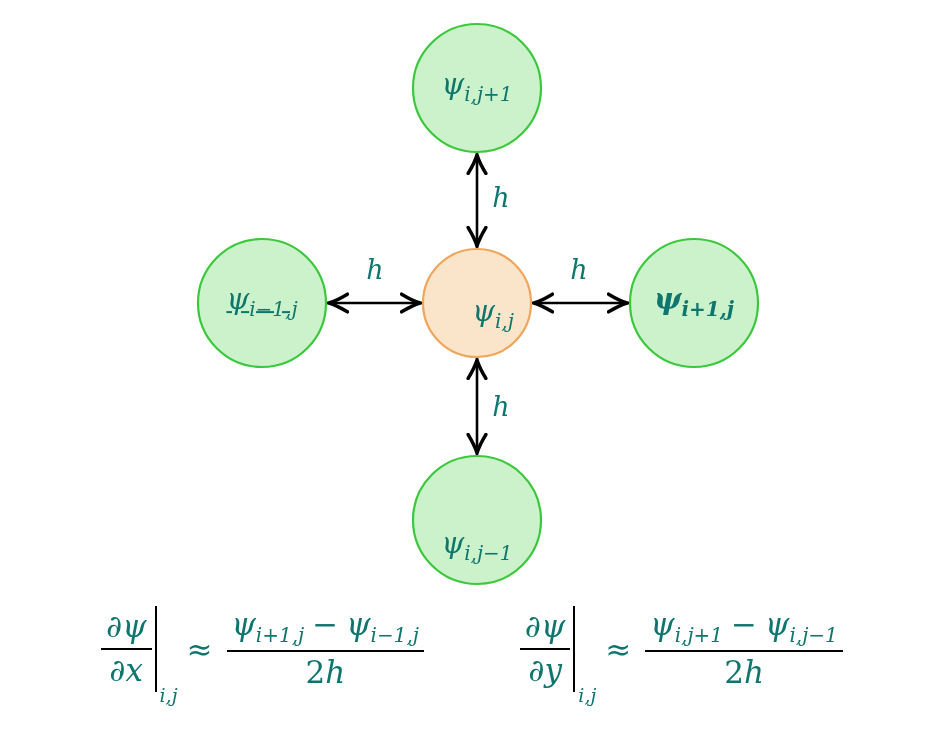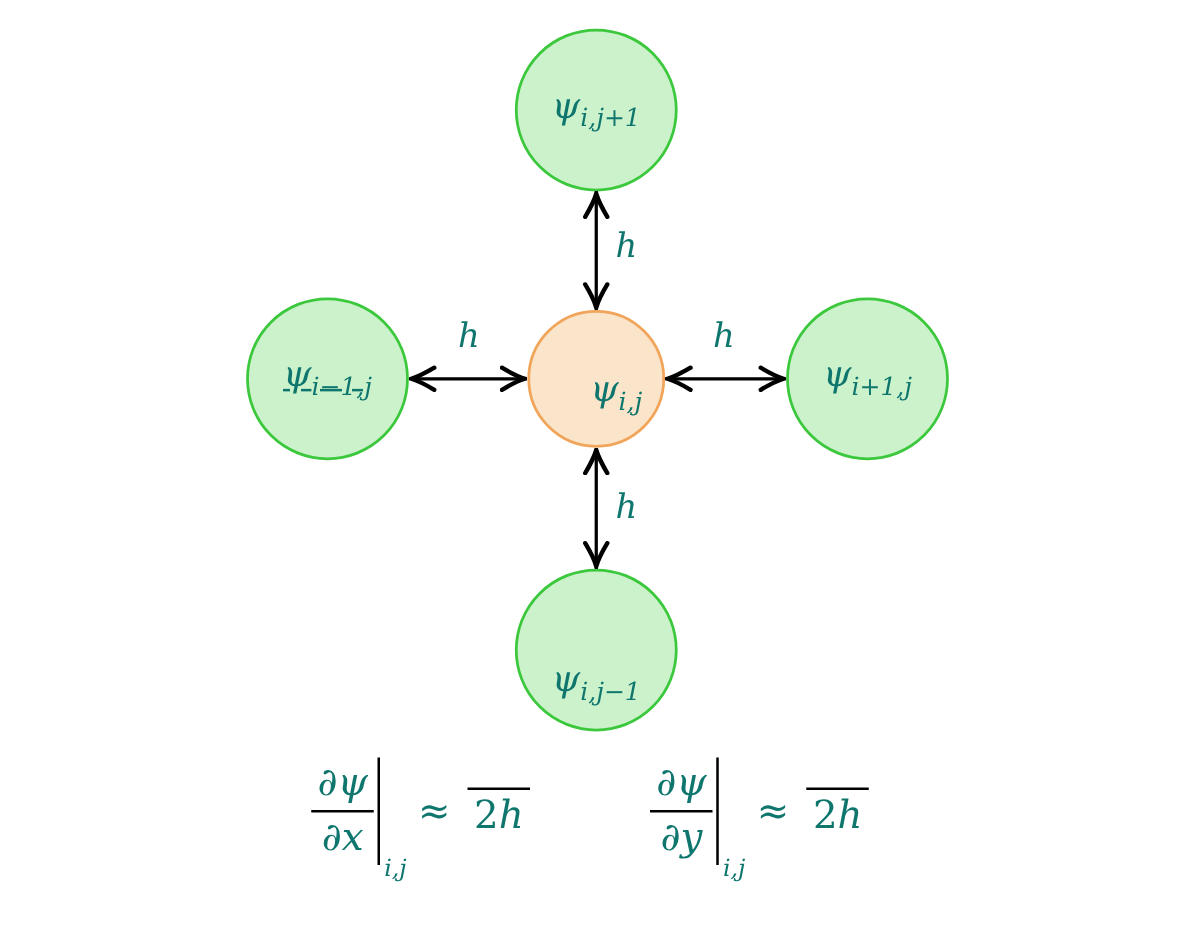--- a/index.html
+++ b/index.html
@@ -112,21 +112,21 @@
 
   <div class="overlay-label node-label" style="left:477px; top:87px;">
     <span>ψ</span><sub>i,j+1</sub>
   </div>
   <div class="overlay-label node-label" style="left:262px; top:302px;text-decoration:underline;">
     <span>ψ</span><sub>i−1,j</sub>
   </div>
   <div class="overlay-label node-label" style="left:493px; top:302px;margin-top:12px;">
     <span>ψ</span><sub>i,j</sub>
   </div>
-  <div class="overlay-label node-label" style="left:694px; top:302px;">
+  <div class="overlay-label node-label" style="left:694px; top:302px;font-weight:bold;">
     <span>ψ</span><sub>i+1,j</sub>
   </div>
   <div class="overlay-label node-label" style="left:477px; top:546px;">
     <span>ψ</span><sub>i,j−1</sub>
   </div>
 
   <div class="overlay-label h-label" style="left:501px; top:197px;">h</div>
   <div class="overlay-label h-label" style="left:375px; top:269px;">h</div>
   <div class="overlay-label h-label" style="left:579px; top:269px;">h</div>
   <div class="overlay-label h-label" style="left:501px; top:406px;">h</div>
@@ -137,35 +137,41 @@
       <span class="frac">
         <span class="num">∂ψ</span>
         <span class="fracbar"></span>
         <span class="den">∂x</span>
       </span>
       <span class="evalbar">
           <sub>i,j</sub>
         </span>
       <span class="rel">≈</span>
       <span class="frac">
+        <span class="num">
+          <span>ψ</span><sub>i+1,j</sub><span class="op">−</span><span>ψ</span><sub>i−1,j</sub>
+        </span>
         <span class="fracbar"></span>
         <span class="den"><span class="den-coeff">2</span><span>h</span></span>
       </span>
     </div>
 
     <div class="formula">
       <span class="frac">
         <span class="num">∂ψ</span>
         <span class="fracbar"></span>
         <span class="den">∂y</span>
       </span>
       <span class="evalbar">
           <sub>i,j</sub>
         </span>
       <span class="rel">≈</span>
       <span class="frac">
+        <span class="num">
+          <span>ψ</span><sub>i,j+1</sub><span class="op">−</span><span>ψ</span><sub>i,j−1</sub>
+        </span>
         <span class="fracbar"></span>
         <span class="den"><span class="den-coeff">2</span><span>h</span></span>
       </span>
     </div>
 
   </div>
 </div>
 
 </body></html>

